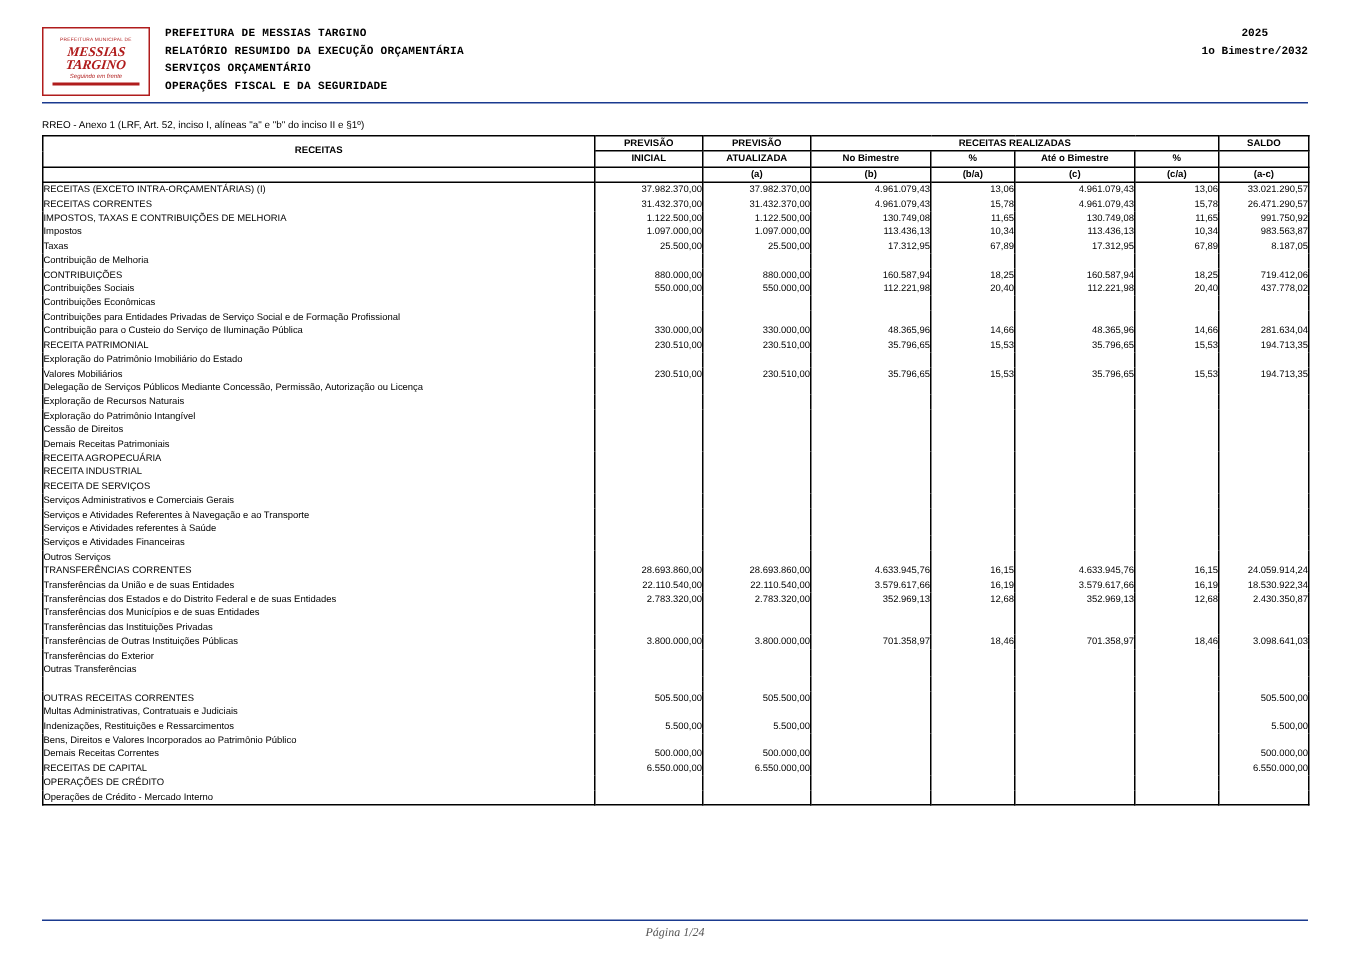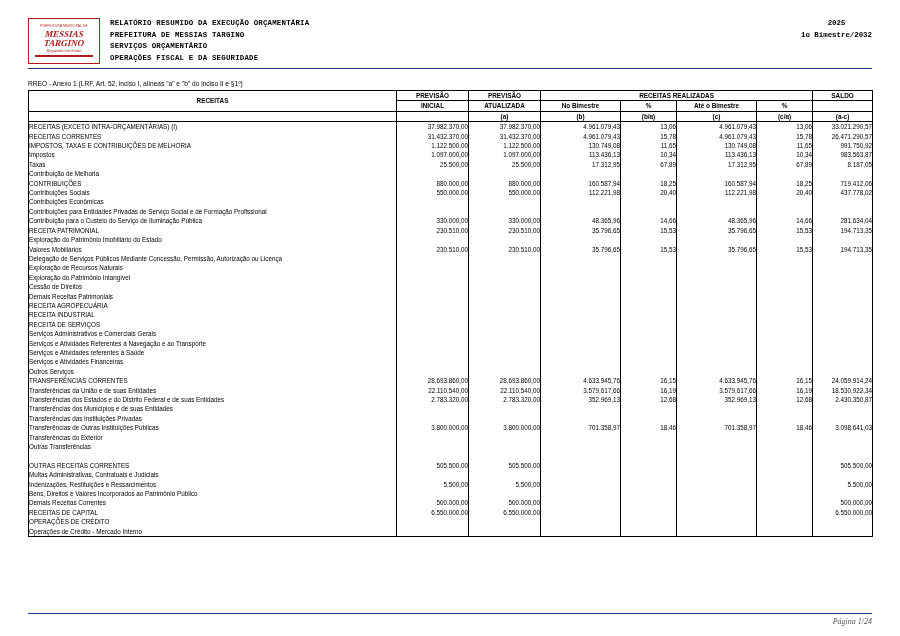--- a/index.html
+++ b/index.html
@@ -151,43 +151,43 @@
   .lvl3 { padding-left: 28px; }
 
   
   .footer {
     position: absolute;
     left: 28px;
     right: 28px;
     bottom: 10px;
     border-top: 1px solid #1a3a8f;
     padding-top: 3px;
-    text-align: right;
+    text-align: center;
     font-family: "Liberation Serif", serif;
     font-style: italic;
     font-size: 8px;
     color: #555555;
   }
 </style>
 </head>
 <body>
 
 <div class="page">
 
   <div class="header">
     <div class="logo-box">
       <div class="logo-top">PREFEITURA MUNICIPAL DE</div>
       <div class="logo-main">MESSIAS</div>
       <div class="logo-main">TARGINO</div>
       <div class="logo-sub">Seguindo em frente</div>
       <div class="logo-bar"></div>
     </div>
     <div class="header-text">
+      <div>PREFEITURA DE MESSIAS TARGINO</div>
       <div>RELATÓRIO RESUMIDO DA EXECUÇÃO ORÇAMENTÁRIA</div>
-      <div>PREFEITURA DE MESSIAS TARGINO</div>
       <div>SERVIÇOS ORÇAMENTÁRIO</div>
       <div>OPERAÇÕES FISCAL E DA SEGURIDADE</div>
     </div>
     <div class="header-right">
       <div>2025</div>
       <div>1o Bimestre/2032</div>
     </div>
   </div>
 
   <div class="anexo">RREO - Anexo 1 (LRF, Art. 52, inciso I, alíneas "a" e "b" do inciso II e §1º)</div>

